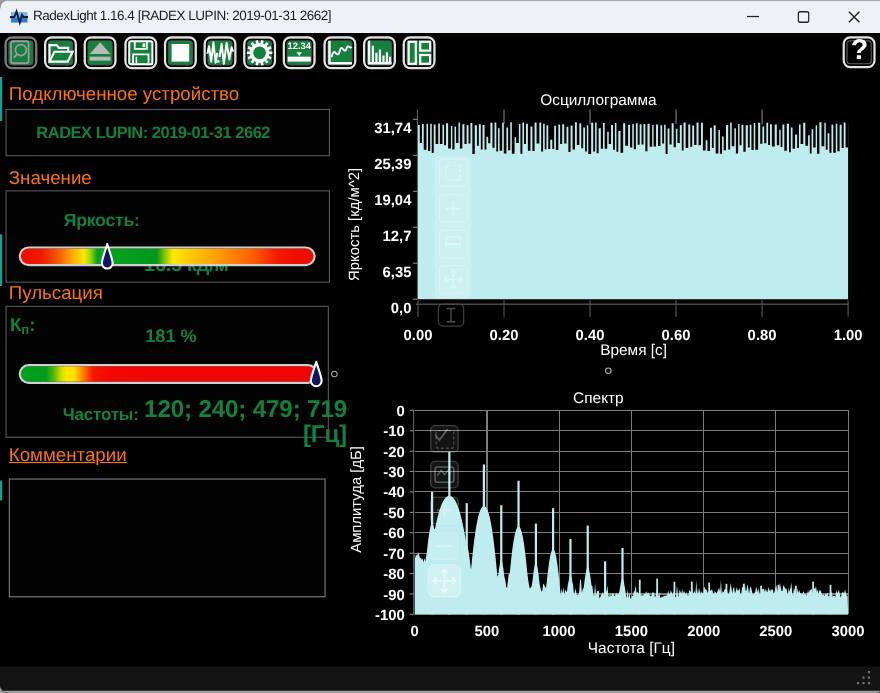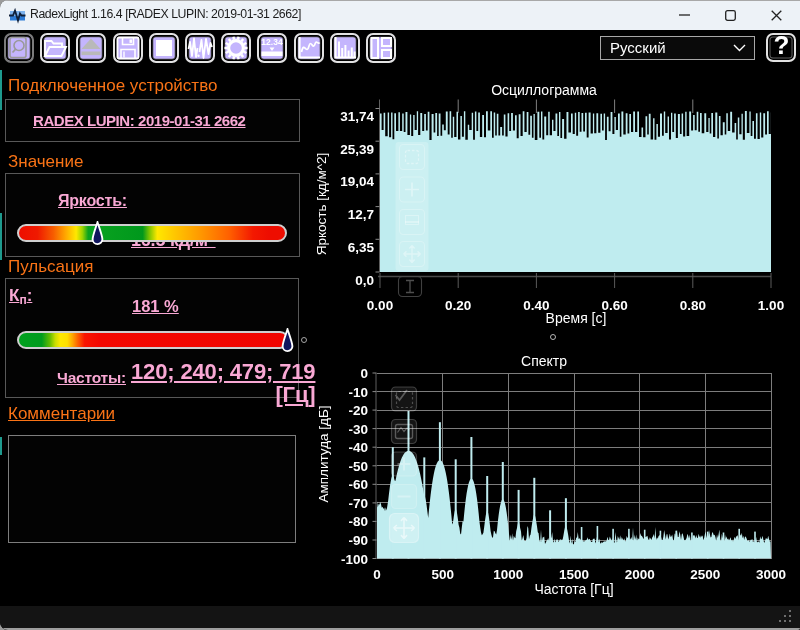--- a/index.html
+++ b/index.html
@@ -1,21 +1,21 @@
 <!DOCTYPE html>
 <html><head><meta charset="utf-8">
 <style>
   html,body{margin:0;padding:0;}
   body{width:800px;height:630px;background:#9b9b9b;font-family:"Liberation Sans",sans-serif;overflow:hidden;}
   .win{position:absolute;left:0;top:0;width:800px;height:630px;border-radius:8px;overflow:hidden;background:#000;will-change:transform;padding-left:37px;}
   .titlebar{position:absolute;left:0;top:0;width:800px;height:30px;background:#edf2f7;}
-  .tb{position:absolute;top:33px;width:26px;height:26px;border:2px solid #e2e2e2;border-radius:7px;background:#c4b5fd;box-shadow:inset 0 0 0 1.5px #000, inset 0 0 0 2.3px #4a4a4a;}
+  .tb{position:absolute;top:33px;width:26px;height:26px;border:2px solid #e2e2e2;border-radius:7px;background:#15803d;box-shadow:inset 0 0 0 1.5px #000, inset 0 0 0 2.3px #4a4a4a;}
   .lbl{position:absolute;color:#f97316;font-size:17px;}
   .box{position:absolute;border:1px solid #585858;background:#030303;}
-  .bw{color:#f9a8d4;font-weight:bold;position:absolute;text-decoration:underline;}
+  .bw{color:#15803d;font-weight:bold;position:absolute;}
 </style></head>
 <body>
 <div class="win">
 
   <div class="titlebar">
     <svg style="position:absolute;left:9px;top:7px" width="17" height="17" viewBox="0 0 17 17">
       <rect x="1" y="4" width="15" height="5" fill="#7db3ee"></rect>
       <rect x="1" y="9" width="15" height="4.5" fill="#2e7cd6"></rect>
       <path d="M0 8.5 h4 l2-5 3 10 2-7 1.5 2 h4" fill="none" stroke="#10203a" stroke-width="1.8"></path>
     </svg>
@@ -113,26 +113,20 @@
         <line x1="22.6" y1="22" x2="22.6" y2="16.5" stroke="#fff" stroke-width="2"></line>
       </svg>
     </div>
     <div class="tb" style="left:366.0px;border-color:#e2e2e2">
       <svg width="26" height="26" viewBox="0 0 26 26" style="position:absolute;left:0;top:0">
         <rect x="3.5" y="3" width="6.5" height="20" fill="none" stroke="#fff" stroke-width="2"></rect>
         <rect x="14" y="3" width="9" height="8" fill="none" stroke="#fff" stroke-width="2"></rect>
         <rect x="14" y="15" width="9" height="8" fill="none" stroke="#fff" stroke-width="2"></rect>
       </svg>
     </div>
-  <div style="position:absolute;left:600px;top:36px;width:153px;height:22px;background:#0a0a0a;border:1.5px solid #a8a8a8;">
-    <span style="position:absolute;left:9px;top:2px;color:#fff;font-size:15px;">Русский</span>
-    <svg style="position:absolute;right:8px;top:7px" width="13" height="8" viewBox="0 0 13 8">
-        <path d="M1 1 L6.5 6.5 L12 1" fill="none" stroke="#fff" stroke-width="1.4"></path>
-      </svg>
-  </div>
   <div style="position:absolute;left:766px;top:33px;width:26px;height:25px;border:2px solid #e2e2e2;border-radius:7px;background:#000;box-shadow:inset 0 0 0 1.5px #000, inset 0 0 0 2.5px #606060;">
     <span style="position:absolute;left:5.5px;top:-5px;color:#fff;font-size:26px;font-weight:bold;">?</span>
   </div>
 
   <div class="lbl" style="left:8px;top:76px;">Подключенное устройство</div>
   <div class="box" style="left:5px;top:99px;width:293px;height:41px;"></div>
   <div class="bw" style="left:33px;top:112px;font-size:15px;letter-spacing:-0.45px;">RADEX LUPIN: 2019-01-31 2662</div>
 
   <div class="lbl" style="left:8px;top:152px;">Значение</div>
   <div class="box" style="left:5px;top:173px;width:293px;height:82px;"></div>

